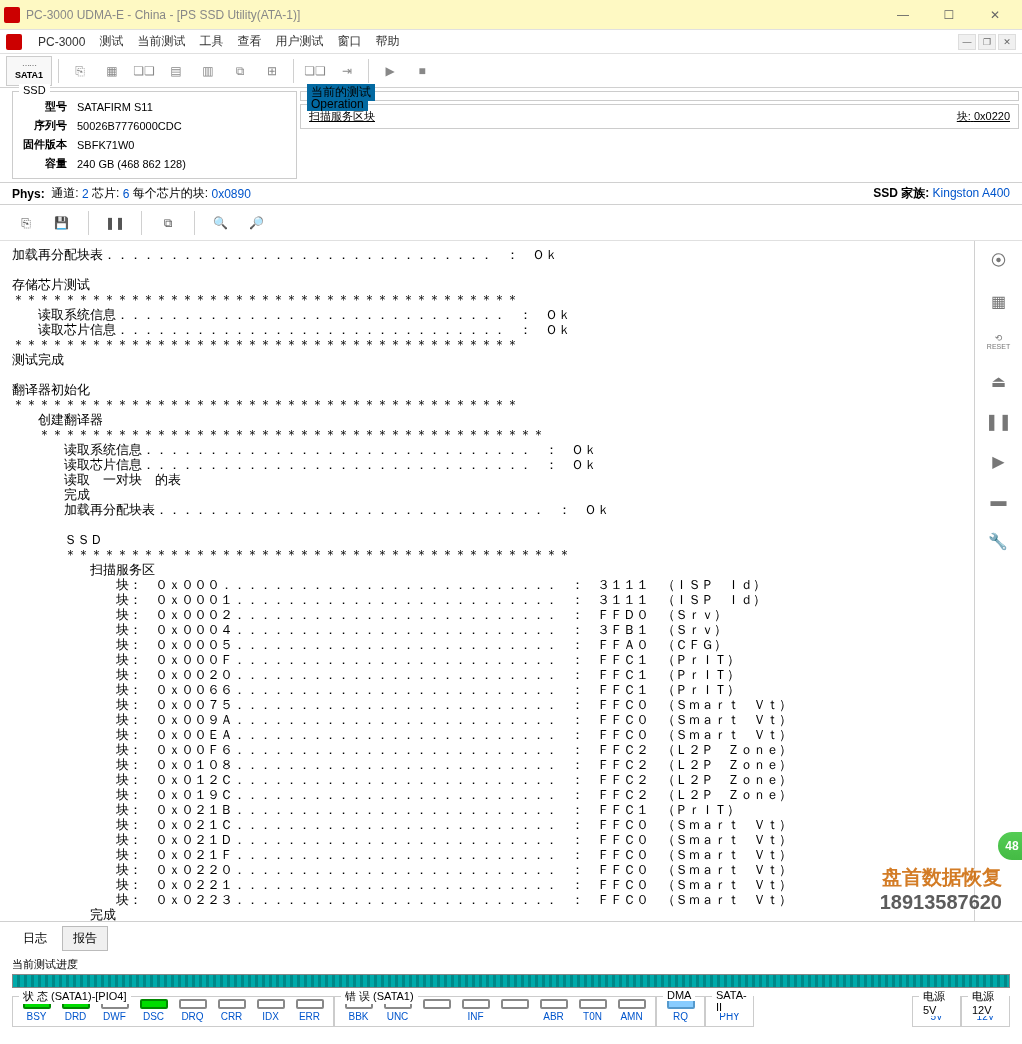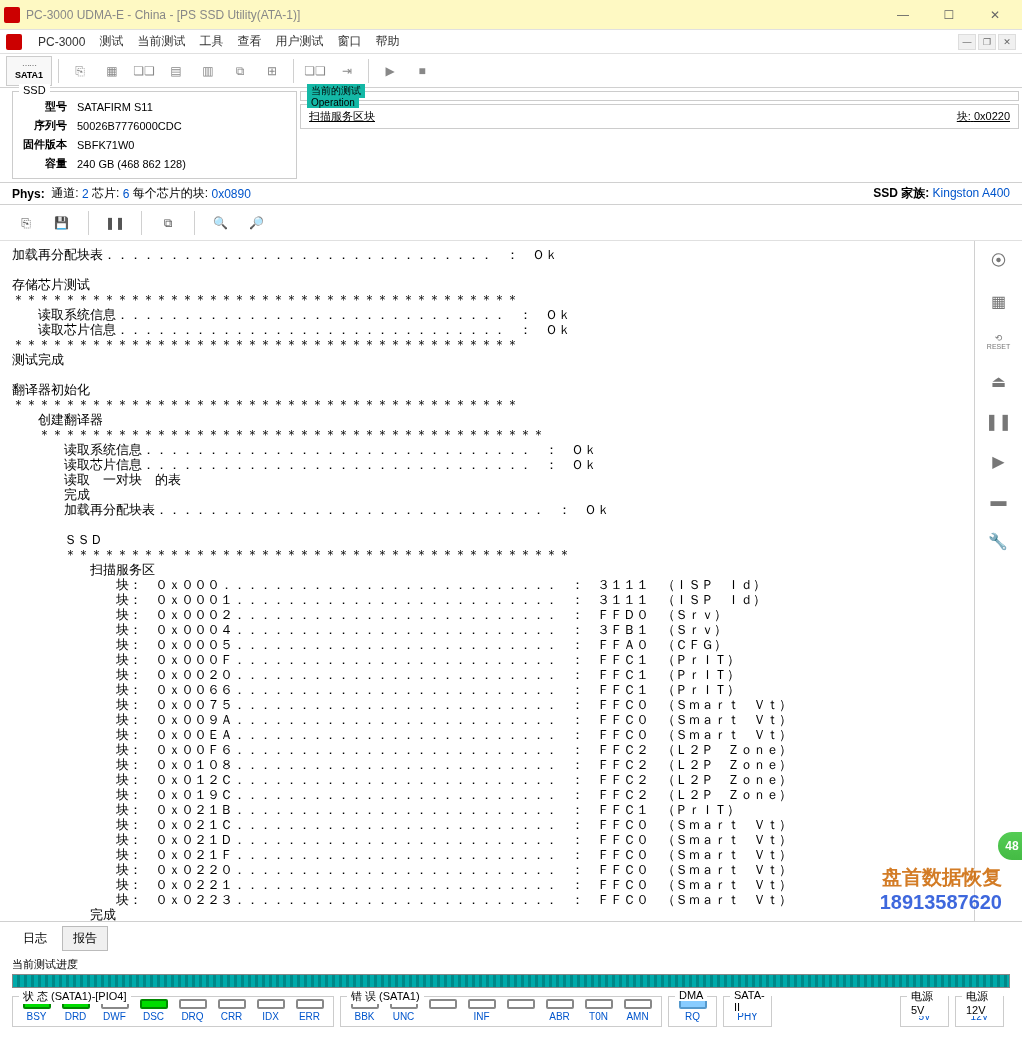--- a/index.html
+++ b/index.html
@@ -21,21 +21,21 @@
 .sata-btn .dots { font-size: 8px; color: #666; letter-spacing: -1px;}
 .sata-btn .lab { font-weight: bold; }
 .info-row { display: flex; border-bottom: 1px solid #d0d0d0; }
 .info-left { flex: 0 0 285px; border: 1px solid #ccc; margin: 3px 3px 3px 12px; padding: 4px 4px; position: relative; }
 .info-left .grp-title { position: absolute; top: -8px; left: 6px; background: #fff; padding: 0 4px; font-size: 11px; }
 .info-left table td { font-size: 11px; padding: 1px 4px; }
 .info-left table td:first-child { text-align: right; font-weight: bold; }
 .info-right { flex: 1; display: flex; flex-direction: column; margin: 3px 3px 3px 0; }
 .info-box { border: 1px solid #ccc; padding: 4px 8px; position: relative; margin-bottom: 3px; }
 .info-box:last-child { margin-bottom: 0; text-decoration: underline; }
-.info-box .grp-title { position: absolute; top: -8px; left: 6px; background: #14b8a6; padding: 0 4px; font-size: 10px; }
+.info-box .grp-title { position: absolute; top: -8px; left: 6px; background: #0369a1; padding: 0 4px; font-size: 12px; }
 .info-box .content { font-size: 11px; }
 .op-row { display: flex; justify-content: space-between; font-size: 11px; }
 .phys-row { height: 22px; display: flex; align-items: center; padding: 0 12px; font-size: 12px; border-bottom: 1px solid #d0d0d0; }
 .phys-row .lbl { font-weight: bold; }
 .phys-row .blue { color: #0055cc; }
 .phys-right { margin-left: auto; }
 .toolbar2 { height: 36px; display: flex; align-items: center; padding: 0 12px; gap: 8px; border-bottom: 1px solid #e0e0e0; }
 .tb2-btn { width: 28px; height: 28px; display: flex; align-items: center; justify-content: center; color: #555; }
 .tb2-sep { width: 1px; height: 24px; background: #d0d0d0; margin: 0 4px; }
 .main-area { display: flex; height: 680px; }
@@ -43,30 +43,30 @@
 .side-tools { width: 48px; border-left: 1px solid #d0d0d0; display: flex; flex-direction: column; align-items: center; padding-top: 6px; gap: 12px; }
 .side-tools div { width: 28px; height: 28px; display: flex; align-items: center; justify-content: center; color: #777; font-size: 16px; }
 .tabs { display: flex; gap: 4px; padding: 4px 12px; border-top: 1px solid #d0d0d0; }
 .tabs div { padding: 3px 10px; border: 1px solid transparent; font-size: 12px; cursor: pointer; }
 .tabs div.active { border: 1px solid #bbb; background: #f0f0f0; }
 .progress-section { padding: 2px 12px; }
 .progress-label { font-size: 11px; margin-bottom: 2px; }
 .progress-bar { height: 14px; background: repeating-linear-gradient(90deg, #00aaaa 0 4px, #008888 4px 7px); border: 1px solid #888; }
 .status-bar { margin-top: 6px; padding: 0 12px 4px; }
 .status-header { display: flex; font-size: 11px; }
-.status-grp { border: 1px solid #ccc; padding: 2px 6px 4px; margin-right: 6px; position: relative; }
+.status-grp { border: 1px solid #ccc; padding: 2px 6px 4px; margin-right: 0; position: relative; }
 .status-grp .grp-title { position: absolute; top: -8px; left: 6px; background: #fff; padding: 0 4px; font-size: 11px; }
 .led-row { display: flex; gap: 4px; }
 .led-item { display: flex; flex-direction: column; align-items: center; width: 35px; }
 .led { width: 28px; height: 10px; border: 2px solid #888; border-radius: 2px; }
 .led.on { background: #00dd00; border-color: #008800;}
 .led.blue-on { background: #88ccff; border-color: #5599cc; }
 .led-lab { font-size: 10px; color: #0055cc; margin-top: 2px;}
 .watermark { position: absolute; right: 20px; bottom: 130px; text-align: right; font-size: 20px; color: #cc6600; font-weight: bold; pointer-events: none; text-shadow: 1px 1px 0 #fff; opacity: 0.85; }
-.watermark .phone { color: #1d4ed8; text-align: right; }
+.watermark .phone { color: #404040; text-align: right; }
 .badge { position: absolute; right: -6px; top: 830px; width: 32px; height: 32px; border-radius: 50% 0 0 50%; background: linear-gradient(#5c5, #4b4); color:#fff; display:flex; align-items:center; justify-content:center; font-size:12px; font-weight:bold; border: 2px solid #fff;}
 </style>
 </head>
 <body>
 
 <div class="titlebar">
   <div class="app-icon"></div>
   <div class="title">PC-3000 UDMA-E - China - [PS SSD Utility(ATA-1)]</div>
   <div class="win-btns">
     <div>—</div>

